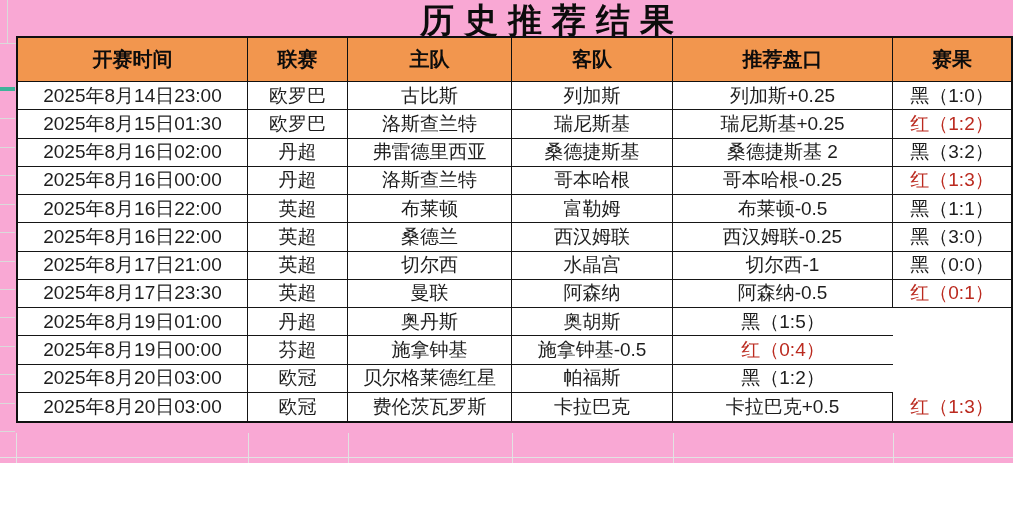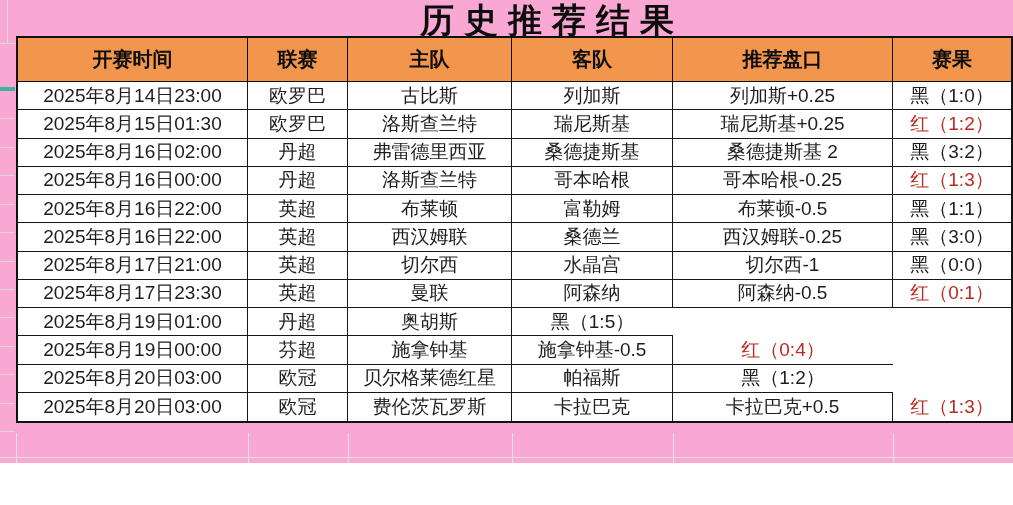--- a/index.html
+++ b/index.html
@@ -156,22 +156,22 @@
       <div class="dcell c-league">英超</div>
       <div class="dcell c-home">布莱顿</div>
       <div class="dcell c-away">富勒姆</div>
       <div class="dcell c-handicap">布莱顿-0.5</div>
       <div class="dcell c-result">黑（1:1）</div>
     </div>
 
     <div class="drow">
       <div class="dcell c-time">2025年8月16日22:00</div>
       <div class="dcell c-league">英超</div>
+      <div class="dcell c-home">桑德兰</div>
       <div class="dcell c-away">西汉姆联</div>
-      <div class="dcell c-home">桑德兰</div>
       <div class="dcell c-handicap">西汉姆联-0.25</div>
       <div class="dcell c-result">黑（3:0）</div>
     </div>
 
     <div class="drow">
       <div class="dcell c-time">2025年8月17日21:00</div>
       <div class="dcell c-league">英超</div>
       <div class="dcell c-home">切尔西</div>
       <div class="dcell c-away">水晶宫</div>
       <div class="dcell c-handicap">切尔西-1</div>
@@ -183,20 +183,21 @@
       <div class="dcell c-league">英超</div>
       <div class="dcell c-home">曼联</div>
       <div class="dcell c-away">阿森纳</div>
       <div class="dcell c-handicap">阿森纳-0.5</div>
       <div class="dcell c-result red">红（0:1）</div>
     </div>
 
     <div class="drow">
       <div class="dcell c-time">2025年8月19日01:00</div>
       <div class="dcell c-league">丹超</div>
+      <div class="dcell c-home">奥丹斯</div>
       <div class="dcell c-away">奥胡斯</div>
       <div class="dcell c-result">黑（1:5）</div>
     </div>
 
     <div class="drow">
       <div class="dcell c-time">2025年8月19日00:00</div>
       <div class="dcell c-league">芬超</div>
       <div class="dcell c-away">施拿钟基</div>
       <div class="dcell c-handicap">施拿钟基-0.5</div>
       <div class="dcell c-result red">红（0:4）</div>

